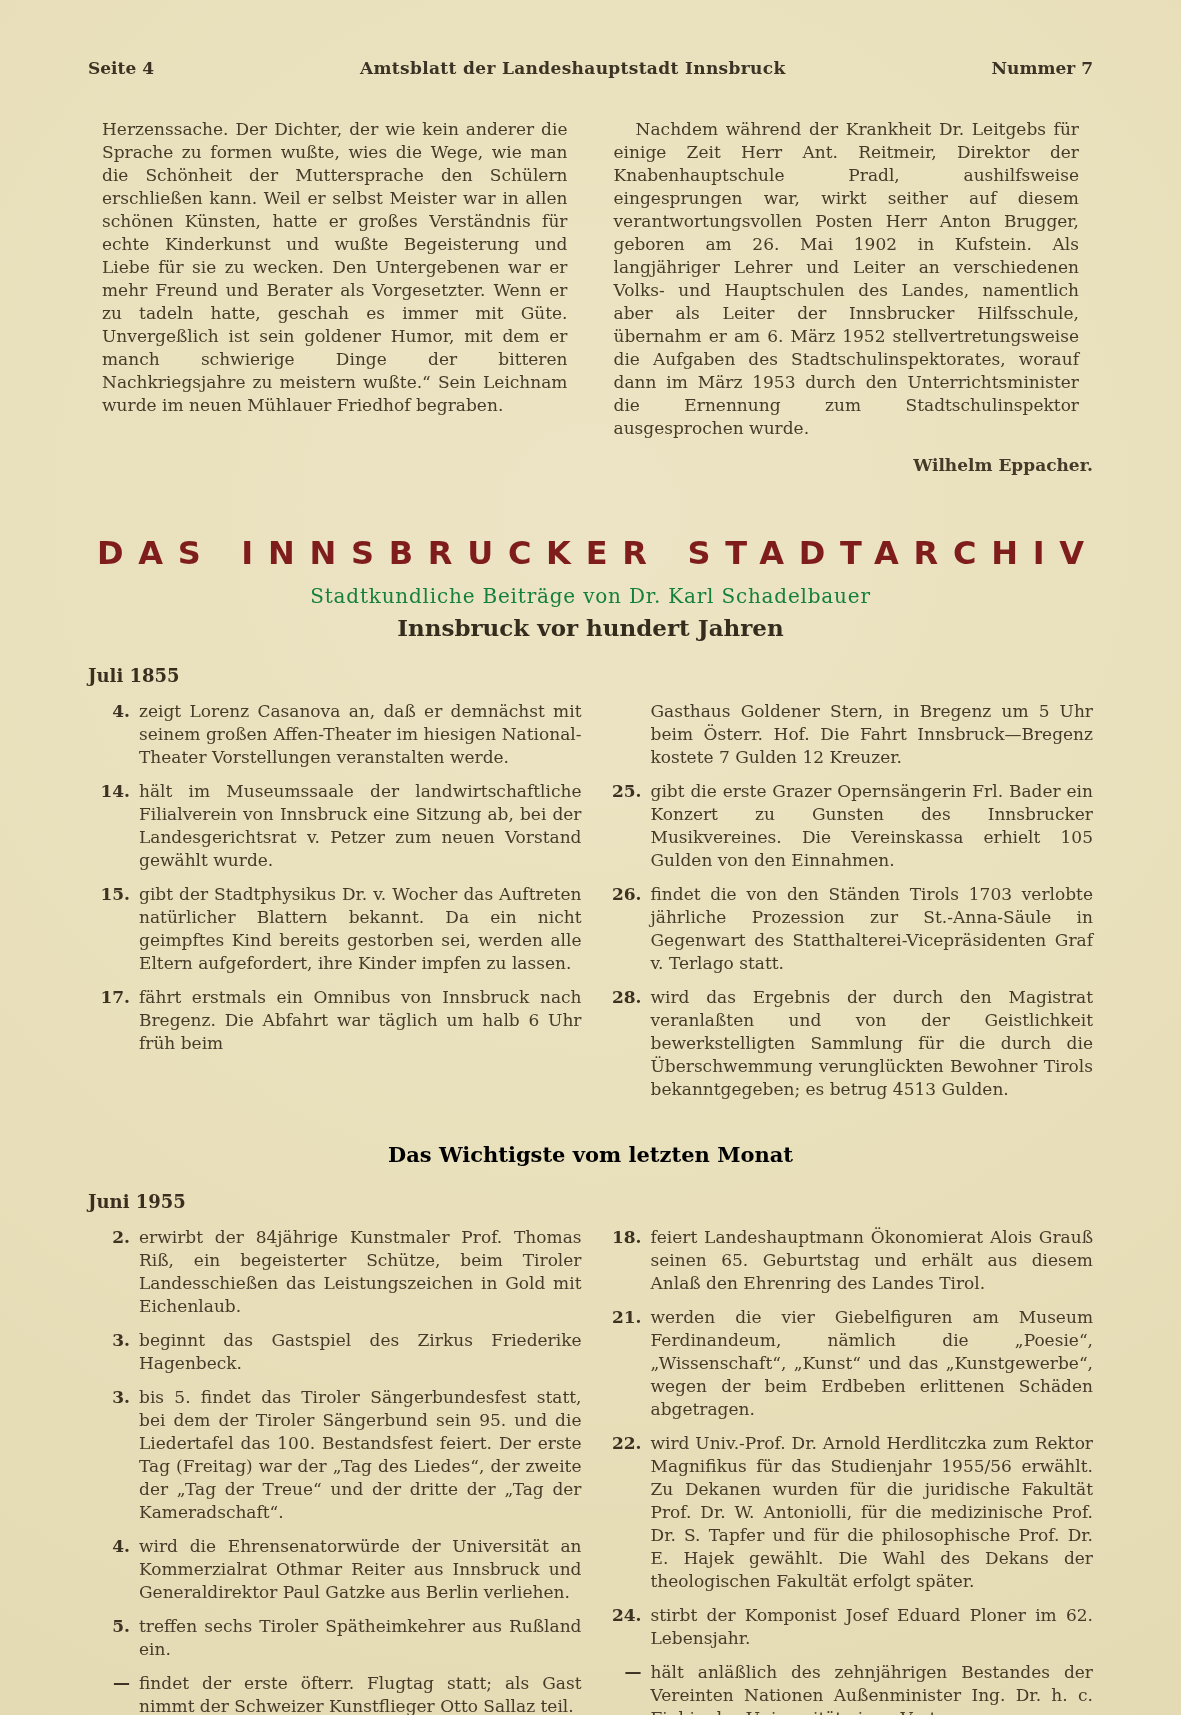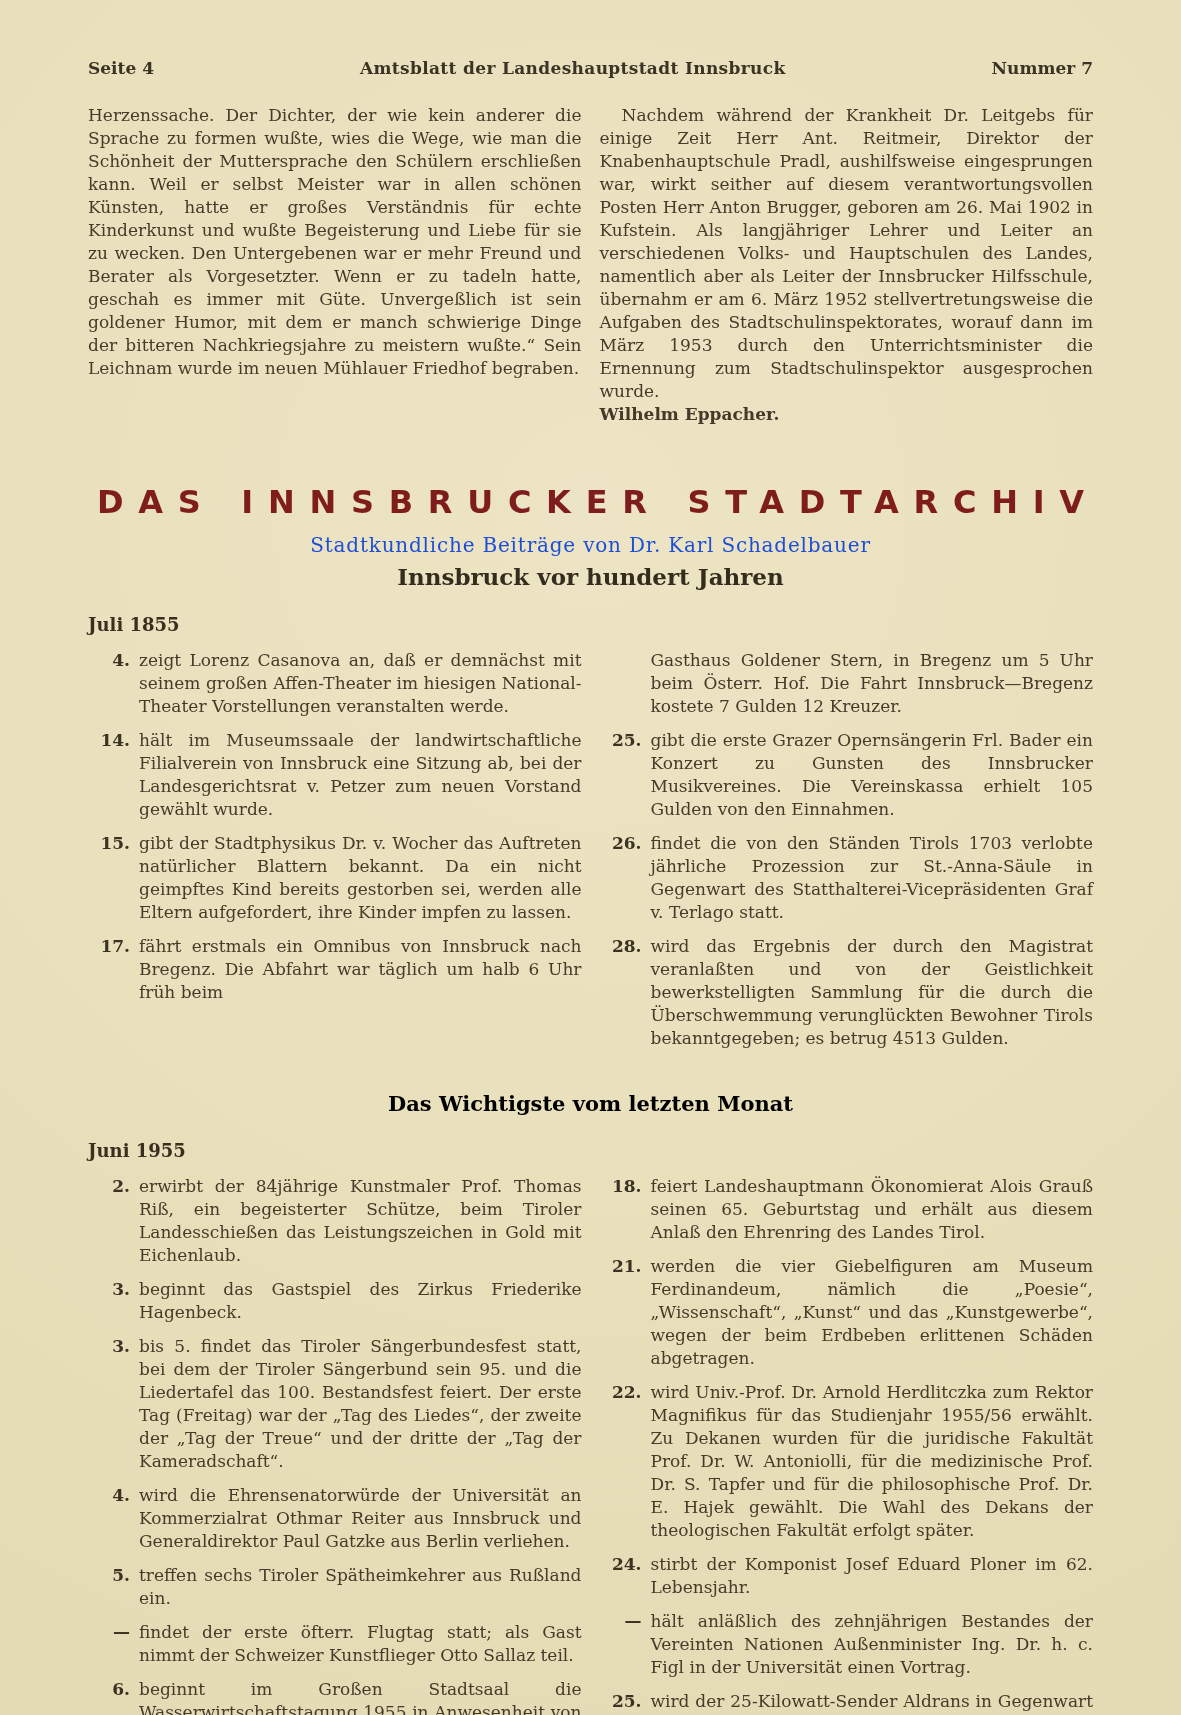--- a/index.html
+++ b/index.html
@@ -19,36 +19,36 @@
   }
   .pg-header .mast { letter-spacing:0.02em;margin-top:16px; }
 
   
   .cols { display:flex; gap:18px; }
   .col  { flex:1 1 0; min-width:0; }
 
   
   .body-text {
     font-size:17px; line-height:23px; text-align:justify;
-    margin:0; color:#463b29;
+    margin:14px; color:#463b29;
   }
   .indent { text-indent:1.3em; }
   .signature {
     font-size:17px; line-height:23px; font-weight:bold;
-    margin-top:0;
+    text-align:right; margin-top:0;
   }
 
   
   .archive-head { text-align:center; margin-top:40px; }
   .archive-title {
     font-family:"DejaVu Sans","Liberation Sans",sans-serif;
     font-size:32px; font-weight:700; letter-spacing:0.46em;
     color:#7f1d1d; white-space:nowrap; margin-right:-0.46em;
   }
-  .archive-subtitle { font-size:20px; margin-top:12px; color:#1d4ed8; letter-spacing:0.04em; }
+  .archive-subtitle { font-size:20px; margin-top:12px; color:#15803d; letter-spacing:0.04em; }
   .series-title { font-size:23px; font-weight:bold; margin-top:6px; color:#352c1e; }
 
   .month-heading {
     font-weight:bold; font-size:18px; color:#3a2f1f;
     margin:24px 0 14px;
   }
 
   
   .entry { display:flex; margin-bottom:11px; font-size:17px; line-height:23px; }
   .entry-num {

